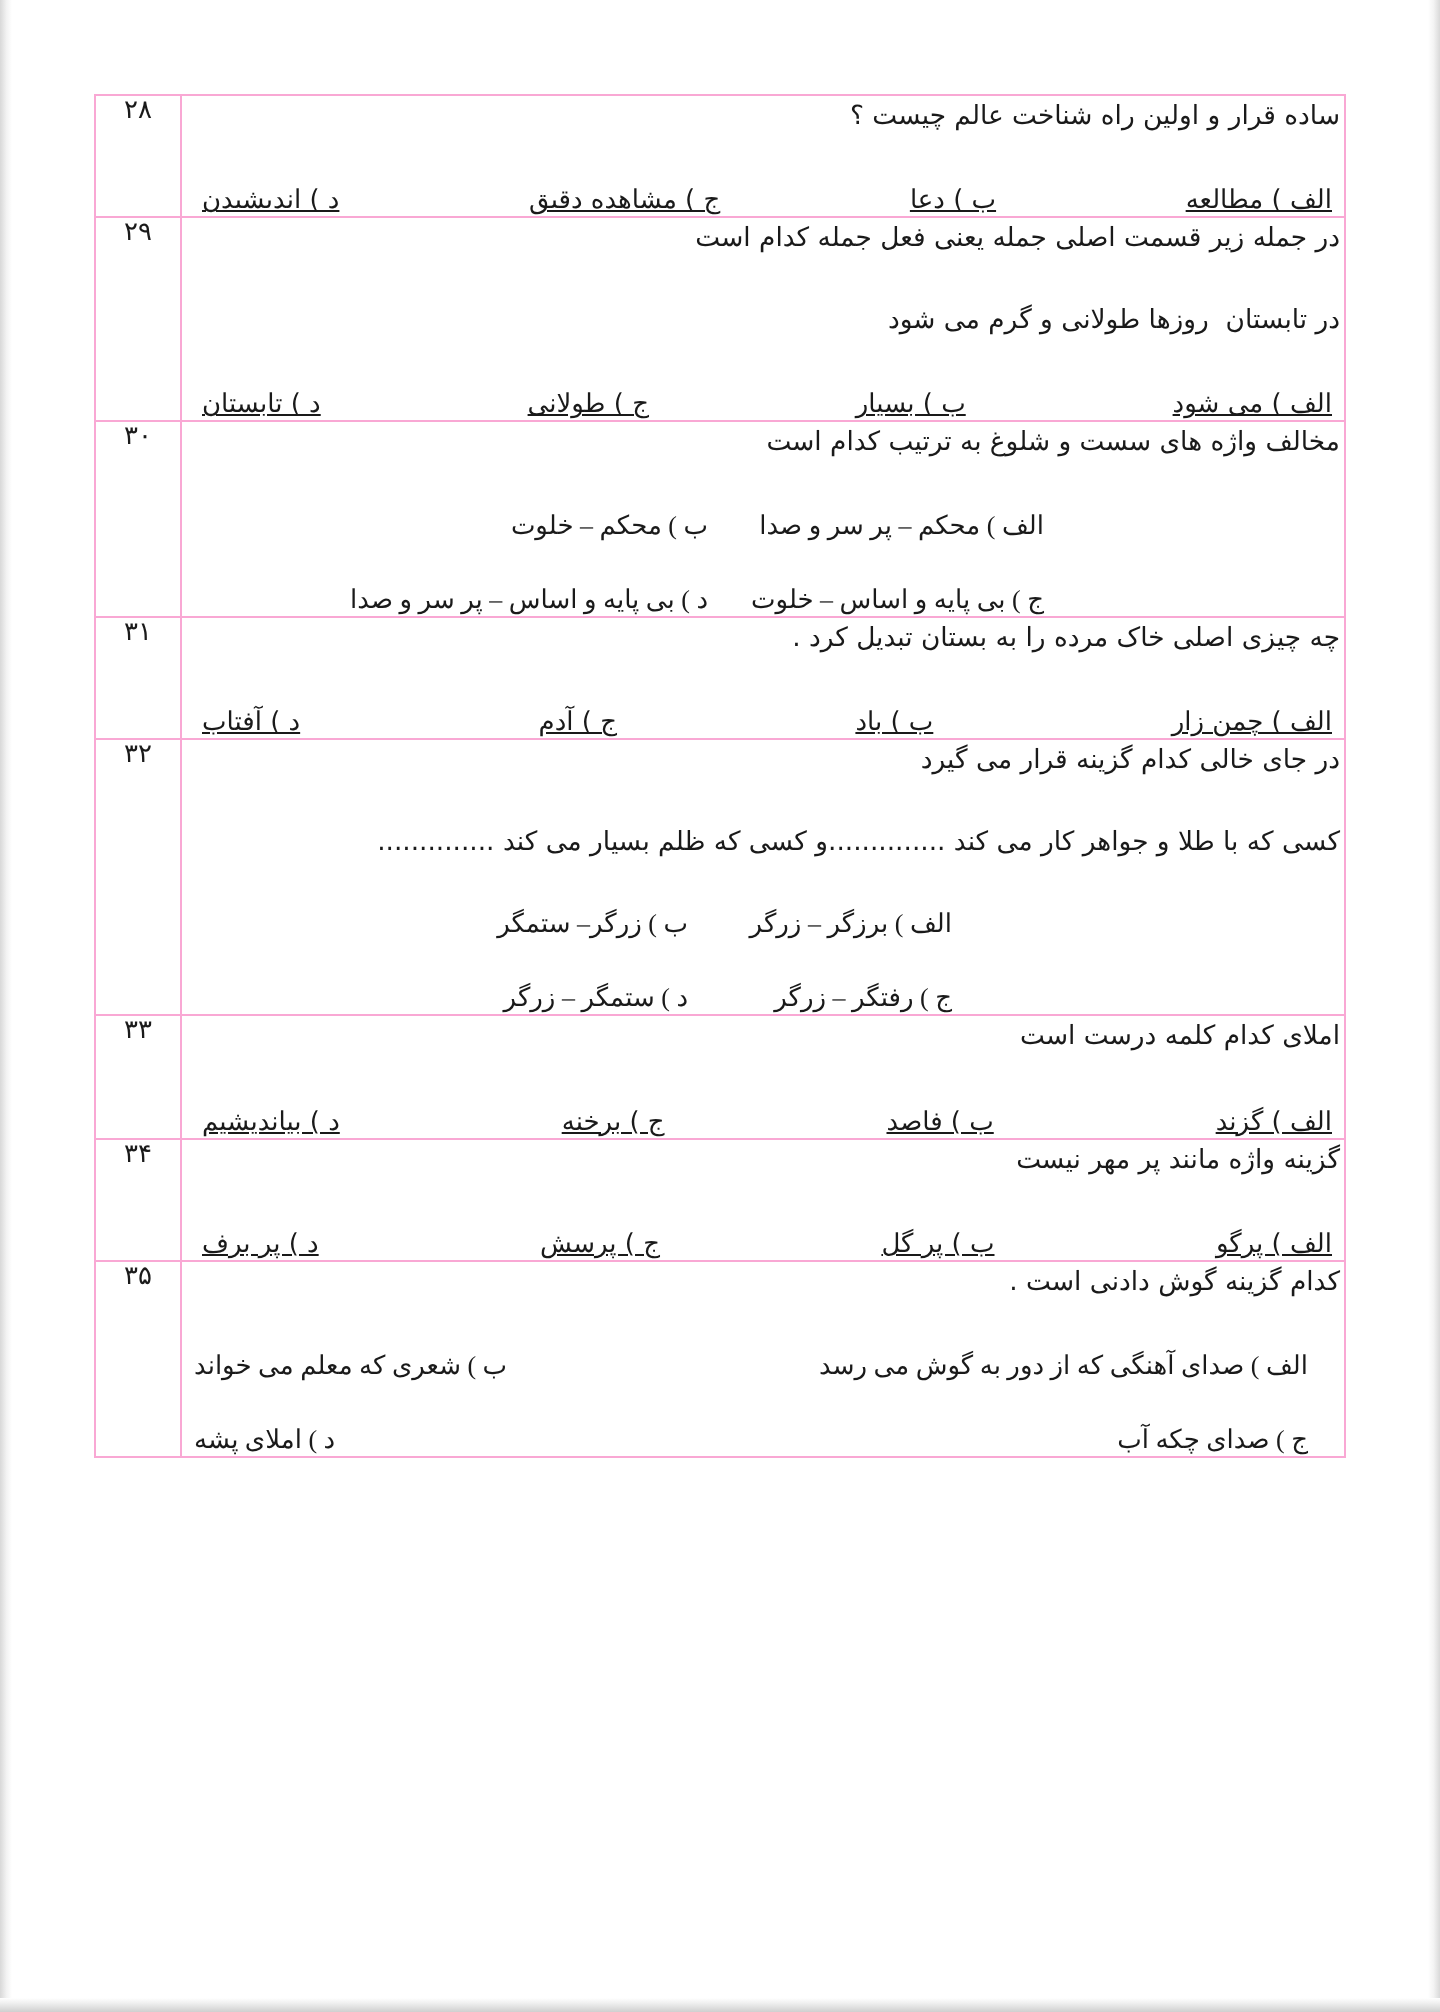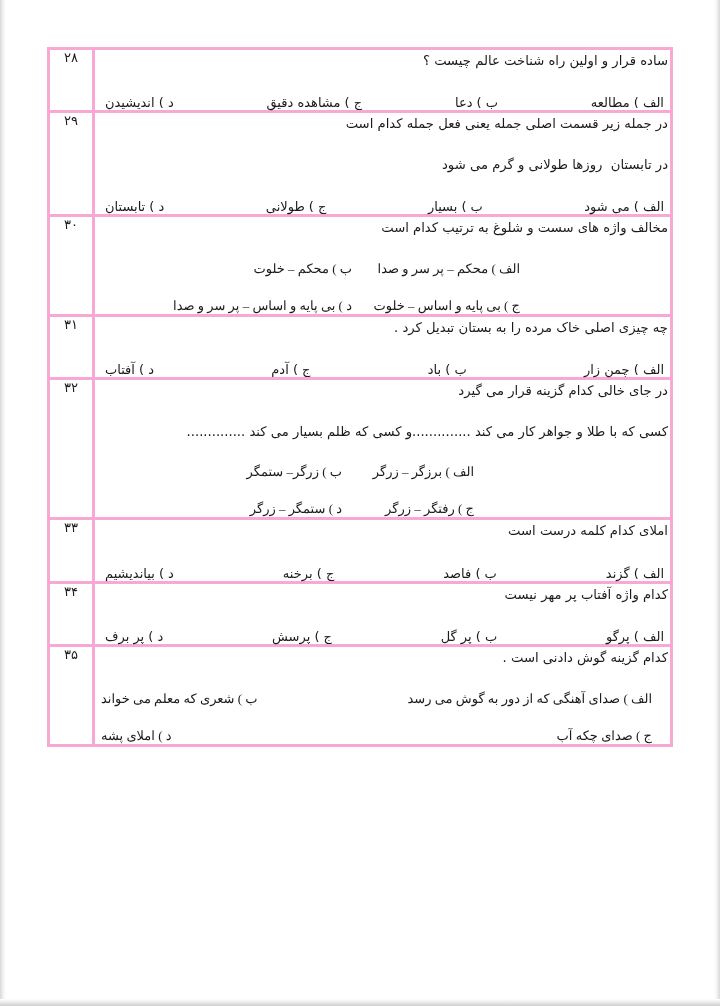--- a/index.html
+++ b/index.html
@@ -41,21 +41,21 @@
   table.exam {
     position: absolute;
     right: 47px;
     top: 47px;
     width: 626px;
     border-collapse: collapse;
     table-layout: fixed;
     direction: rtl;
   }
   table.exam td {
-    border: 3px solid #f9a8d4;
+    border: 1px solid #f9a8d4;
     vertical-align: top;
     padding: 0;
   }
   td.num {
     width: 42px;
     text-align: center;
     font-size: 13px;
     padding-top: 9px;
     letter-spacing: 0.5px;
   }
@@ -79,21 +79,21 @@
   
   .opts-row4 {
     display: flex;
     flex-direction: row;
     justify-content: space-between;
     align-items: flex-start;
     font-size: 13px;
     margin-top: 24px;
     padding: 0 6px 0 10px;
   }
-  .opts-row4 .opt { white-space: nowrap; }
+  .opts-row4 .opt { white-space: nowrap; text-decoration: underline; }
   
   .opts-grid2 {
     font-size: 13px;
     margin-top: 22px;
   }
   .opts-grid2 .grow {
     display: flex;
     flex-direction: row;
     align-items: flex-start;
   }
@@ -207,21 +207,21 @@
             <span class="opt">ب ) فاصد</span>
             <span class="opt">ج ) برخنه</span>
             <span class="opt">د ) بیاندیشیم</span>
           </div>
         </td>
         <td class="num">۳۳</td>
       </tr>
 
       <tr>
         <td class="body">
-          <div class="stem">کدام واژه آفتاب پر مهر نیست</div>
+          <div class="stem">گزینه واژه مانند پر مهر نیست</div>
           <div class="opts-row4">
             <span class="opt">الف ) پرگو</span>
             <span class="opt">ب ) پر گل</span>
             <span class="opt">ج ) پرسش</span>
             <span class="opt">د ) پر برف</span>
           </div>
         </td>
         <td class="num">۳۴</td>
       </tr>
 

